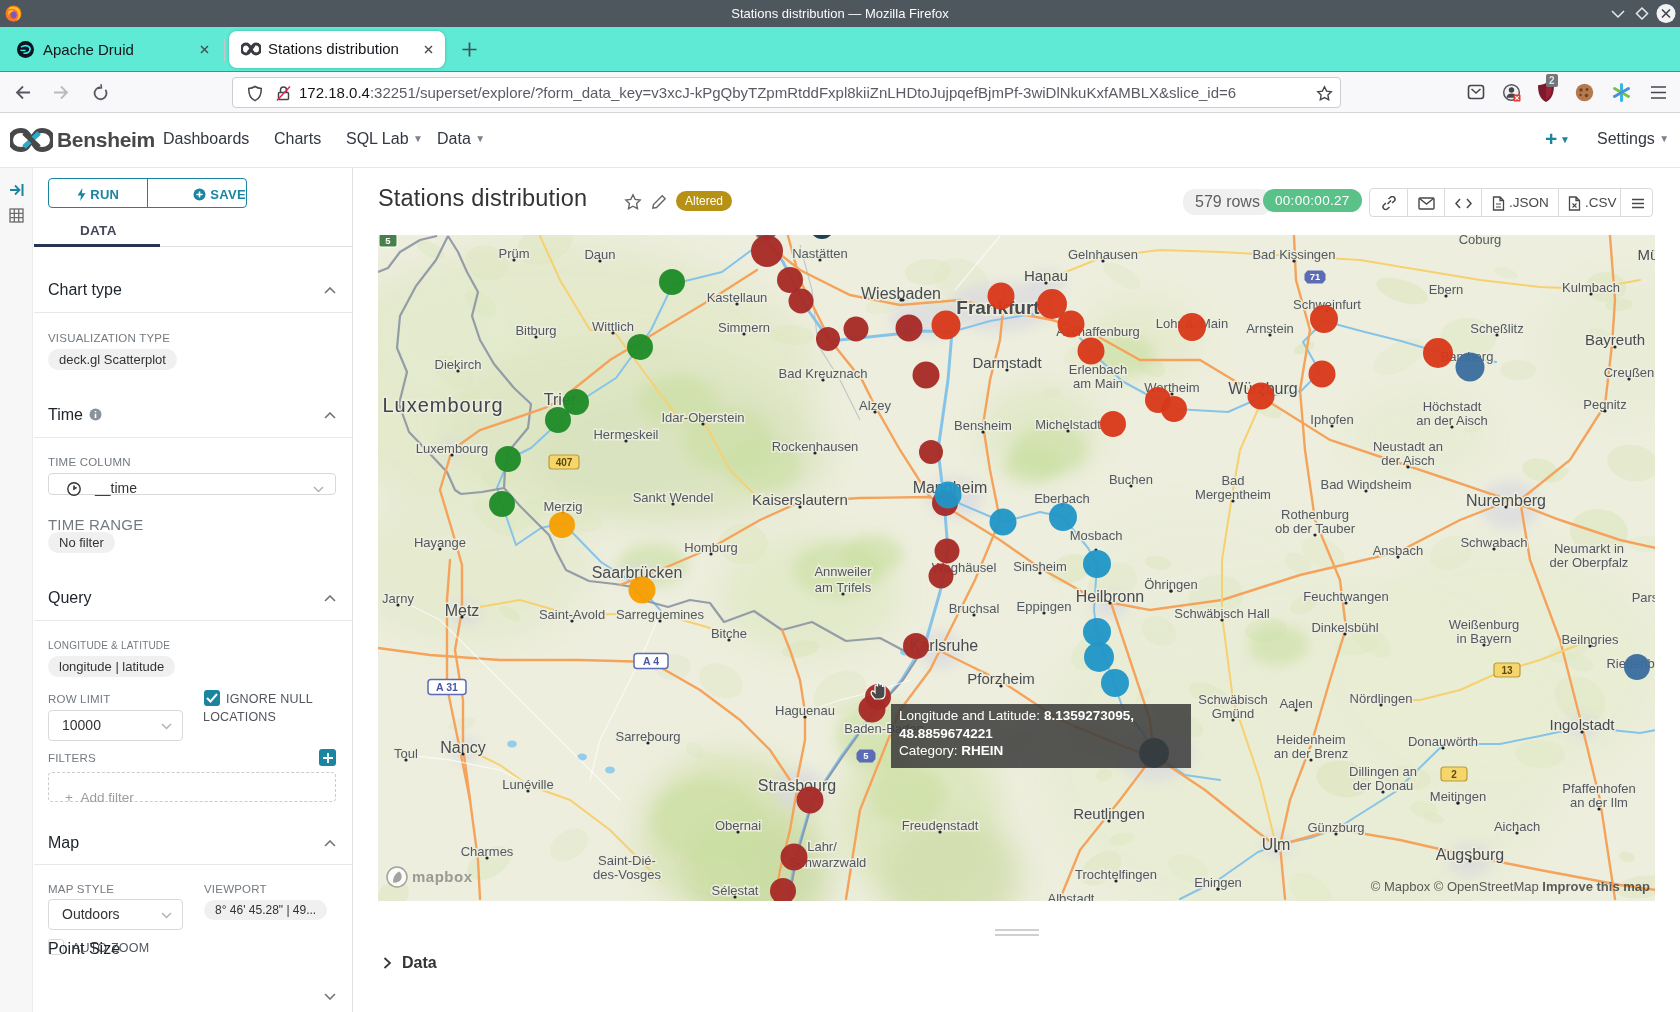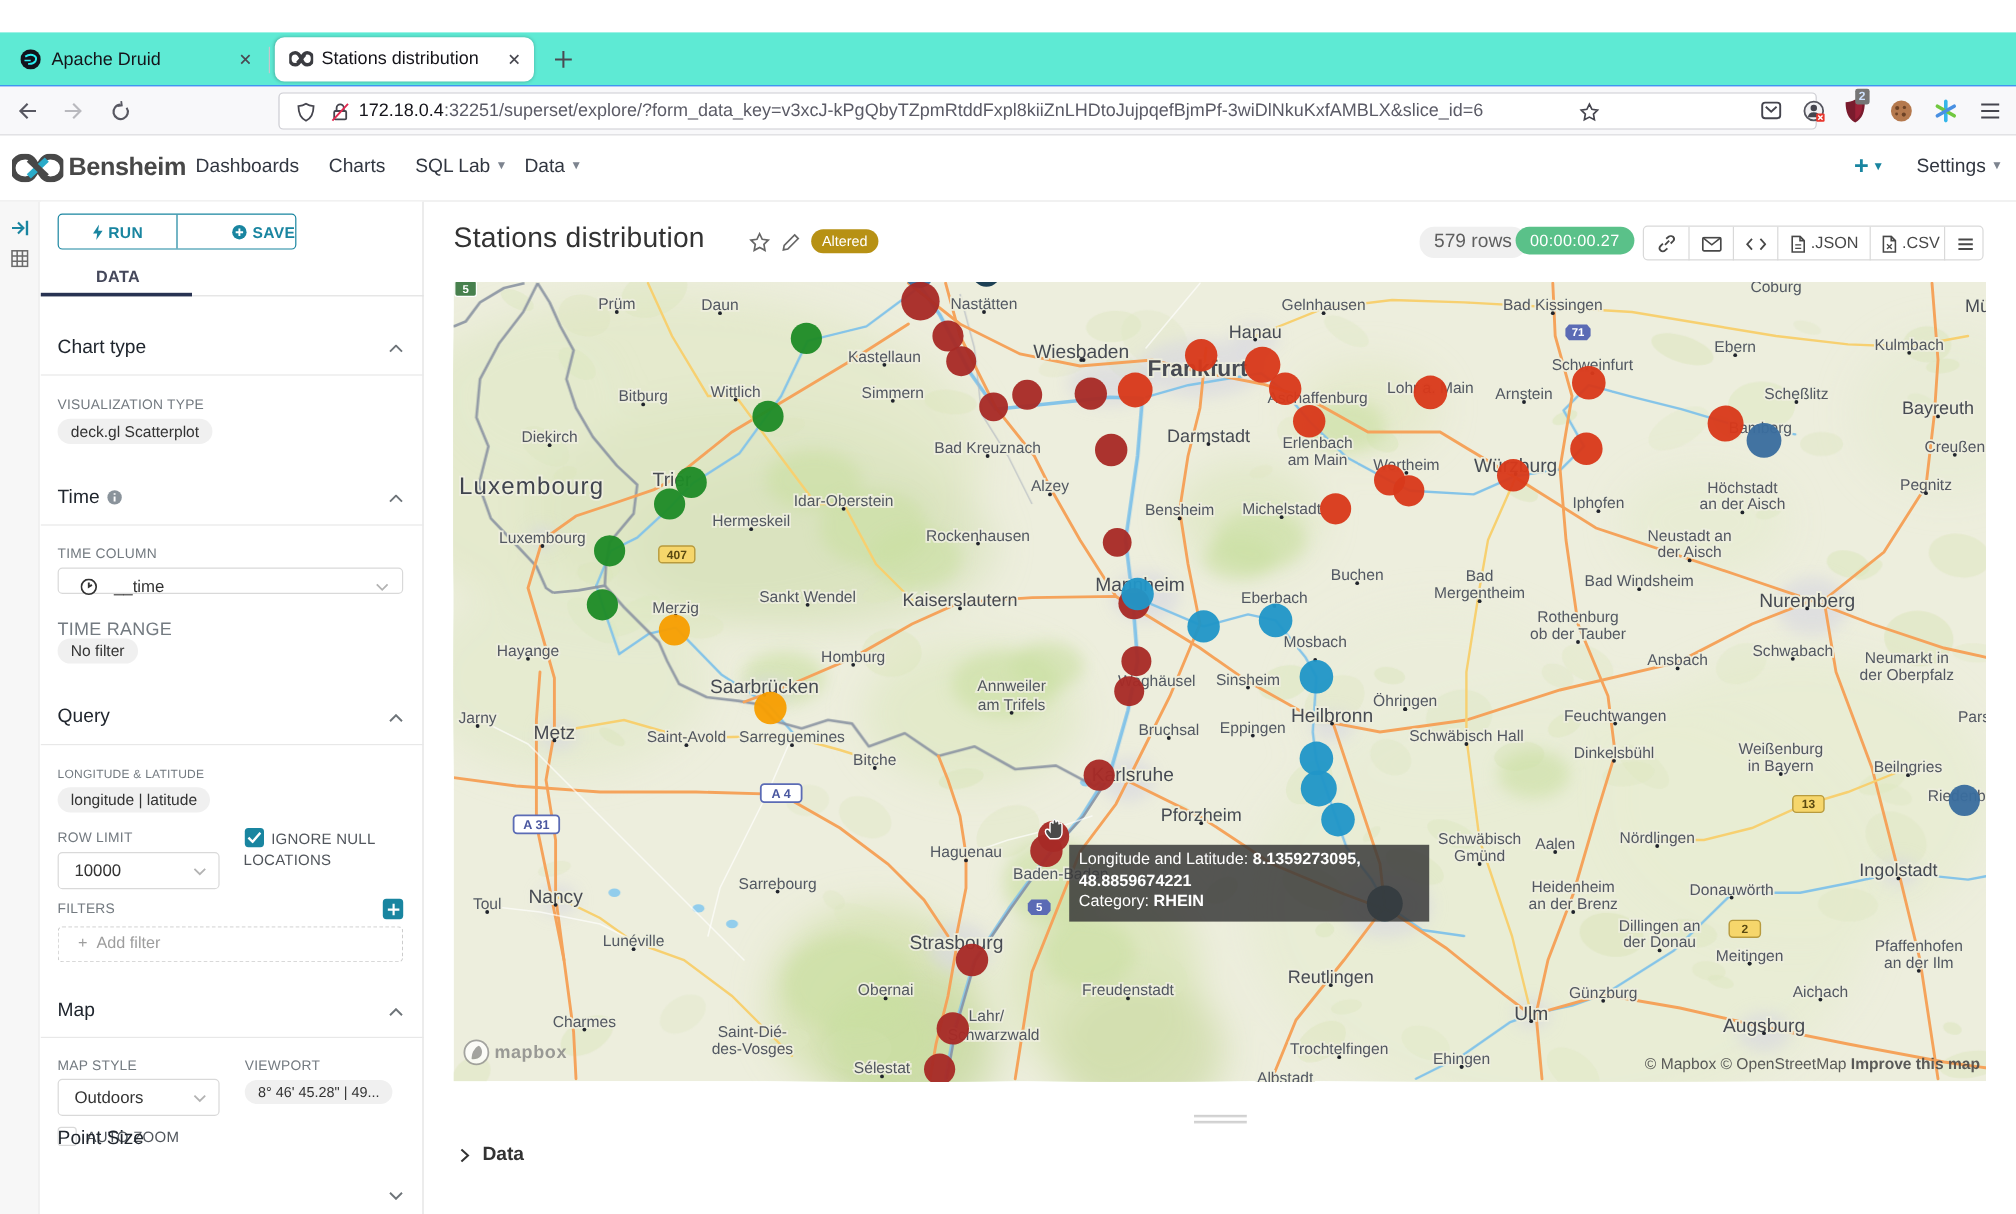--- a/index.html
+++ b/index.html
@@ -1,20 +1,35 @@
 <!DOCTYPE html>
 <html><head><meta charset="utf-8">
 <style>
 *{margin:0;padding:0;box-sizing:border-box}
 html,body{width:1680px;height:1012px;overflow:hidden;font-family:"Liberation Sans",sans-serif;background:#fff}
 .abs{position:absolute}
 </style></head>
 <body>
 <div class="abs" style="left:0;top:0;width:1680px;height:1012px">
 
+<div class="abs" style="left:0;top:0;width:1680px;height:27px;background:#4e565e">
+  <svg class="abs" style="left:5px;top:5px" width="17" height="17" viewBox="0 0 17 17">
+    <circle cx="8.5" cy="8.5" r="8" fill="#f57c00"></circle>
+    <path d="M3 5 Q5 1 10 2 Q15 3 15.5 9 Q15.6 14 11 15.7 Q14 12 12.5 8 Q11 11 8 10.5 Q12 8 9.5 4.5 Q8 7 5.5 7.5 Q3.5 8 3.4 11 Q1.8 8 3 5Z" fill="#ffca28"></path>
+    <circle cx="9" cy="10" r="3.4" fill="#7e57c2"></circle>
+    <path d="M2.6 6 Q6 3.5 9 4.8 Q13 6.5 12.6 11 Q12 14.5 9 15.4 Q4 15.5 2.7 11 Q2 8.5 2.6 6Z" fill="none" stroke="#ff7043" stroke-width="1.8"></path>
+  </svg>
+  <div class="abs" style="left:0;right:0;top:6px;text-align:center;color:#fbfbfe;font-size:13px">Stations distribution — Mozilla Firefox</div>
+  <svg class="abs" style="left:1606px;top:3px" width="72" height="21" viewBox="0 0 72 21" fill="none" stroke="#e7eaec" stroke-width="1.5">
+    <path d="M6 8 L12 14 L18 8"></path>
+    <path d="M36 5 L41.5 10.5 L36 16 L30.5 10.5 Z"></path>
+    <circle cx="60" cy="10.5" r="9.5" fill="#f2f3f5" stroke="none"></circle>
+    <path d="M56 6.5 L64 14.5 M64 6.5 L56 14.5" stroke="#3e444c" stroke-width="1.6"></path>
+  </svg>
+</div>
 
 <div class="abs" style="left:0;top:27px;width:1680px;height:46px;background:#5eead4;border-bottom:2px solid #3b82f6">
 
   <div class="abs" style="left:8px;top:6px;width:212px;height:34px">
     <svg class="abs" style="left:9px;top:8px" width="17" height="17" viewBox="0 0 17 17">
       <circle cx="8.5" cy="8.5" r="8.5" fill="#12131c"></circle>
       <path d="M4 6.2 Q8 3.6 11.4 5.4 Q14 7 12.6 9.8 Q11 12.6 6.4 12.2" fill="none" stroke="#2ceef0" stroke-width="1.6"></path>
       <path d="M3.4 9.4 L8.6 9.4" stroke="#2ceef0" stroke-width="1.4"></path>
     </svg>
     <div class="abs" style="left:35px;top:8px;font-size:15px;color:#15141a">Apache Druid</div>
@@ -39,21 +54,21 @@
       </svg>
 </div>
 
 <div class="abs" style="left:0;top:72px;width:1680px;height:41px;background:#f8f8fa;border-bottom:1px solid #d4d4d8">
   <svg class="abs" style="left:14px;top:11px" width="110" height="19" viewBox="0 0 110 19" fill="none" stroke="#585862" stroke-width="1.8">
     <path d="M16 9.5 L3 9.5 M9 3.5 L3 9.5 L9 15.5"></path>
     <path d="M40 9.5 L53 9.5 M47 3.5 L53 9.5 L47 15.5" stroke="#b9b9be"></path>
     <path d="M86.5 4.2 A6 6 0 1 0 91.5 6.8"></path>
     <path d="M87 1.2 L87.5 4.9 L83.8 5.4" stroke-width="1.5"></path>
   </svg>
-  <div class="abs" style="left:232px;top:5px;width:1282px;height:31px;background:#fff;border:1px solid #ccccd2;border-radius:4px">
+  <div class="abs" style="left:232px;top:5px;width:1109px;height:31px;background:#fff;border:1px solid #ccccd2;border-radius:4px">
     <svg class="abs" style="left:14px;top:7px" width="16" height="17" viewBox="0 0 16 17" fill="none" stroke="#45454e" stroke-width="1.5">
       <path d="M8 1.5 C10 2.8 12.5 3.3 14.3 3.4 C14.3 9.5 12.6 13.6 8 15.6 C3.4 13.6 1.7 9.5 1.7 3.4 C3.5 3.3 6 2.8 8 1.5 Z"></path>
     </svg>
     <svg class="abs" style="left:42px;top:7px" width="17" height="17" viewBox="0 0 17 17" fill="none">
       <rect x="3.5" y="7.5" width="10" height="7" rx="1" stroke="#45454e" stroke-width="1.5"></rect>
       <path d="M5.5 7.5 V5 A3 3 0 0 1 11.5 5 V7.5" stroke="#45454e" stroke-width="1.5"></path>
       <path d="M2 15.5 L15 1.5" stroke="#e22850" stroke-width="1.6"></path>
     </svg>
     <div class="abs" style="left:66px;top:6px;font-size:15px;color:#5b5b66;white-space:nowrap"><span style="color:#15141a">172.18.0.4</span>:32251/superset/explore/?form_data_key=v3xcJ-kPgQbyTZpmRtddFxpl8kiiZnLHDtoJujpqefBjmPf-3wiDlNkuKxfAMBLX&amp;slice_id=6</div>
     <svg class="abs" style="left:1083px;top:7px" width="17" height="17" viewBox="0 0 17 17" fill="none" stroke="#45454e" stroke-width="1.4">
@@ -197,21 +212,21 @@
 </div>
 <div class="abs" style="left:226px;top:692px;font-size:12.5px;color:#51565c;letter-spacing:0.2px">IGNORE NULL</div>
 <div class="abs" style="left:203px;top:710px;font-size:12.5px;color:#51565c;letter-spacing:0.2px">LOCATIONS</div>
 <div class="abs" style="left:48px;top:752px;font-size:11.5px;color:#737a80;letter-spacing:0.2px">FILTERS</div>
 <div class="abs" style="left:319px;top:749px;width:17px;height:17px;background:#1985a0;border-radius:3px">
  <svg style="position:absolute;left:3.5px;top:3.5px" width="10" height="10" viewBox="0 0 10 10" stroke="#fff" stroke-width="1.8">
         <path d="M5 0 V10 M0 5 H10"></path>
       </svg>
 </div>
 <div class="abs" style="left:48px;top:772px;width:288px;height:30px;border:1px dashed #cccccc;border-radius:4px">
- <div class="abs" style="left:16px;top:5px;font-size:13.5px;color:#9d9d9d">+&nbsp;&nbsp;Add filter</div>
+ <div class="abs" style="left:16px;top:17px;font-size:13.5px;color:#9d9d9d">+&nbsp;&nbsp;Add filter</div>
 </div>
 <div class="abs" style="left:48px;top:834px;font-size:16px;color:#20262e">Map</div>
     <svg class="abs" style="left:324px;top:840px" width="12" height="7" viewBox="0 0 12 7" fill="none" stroke="#6e7479" stroke-width="1.6">
       <path d="M1 6 L6 1 L11 6"></path>
     </svg>
 <div class="abs" style="left:34px;top:864px;width:319px;height:1px;background:#e8e8e8"></div>
 <div class="abs" style="left:48px;top:883px;font-size:11.5px;color:#737a80;letter-spacing:0.2px">MAP STYLE</div>
 <div class="abs" style="left:204px;top:883px;font-size:11.5px;color:#737a80;letter-spacing:0.2px">VIEWPORT</div>
 <div class="abs" style="left:48px;top:899px;width:135px;height:31px;border:1px solid #d9d9d9;border-radius:4px;background:#fff">
  <div class="abs" style="left:13px;top:6px;font-size:14px;color:#333">Outdoors</div>

